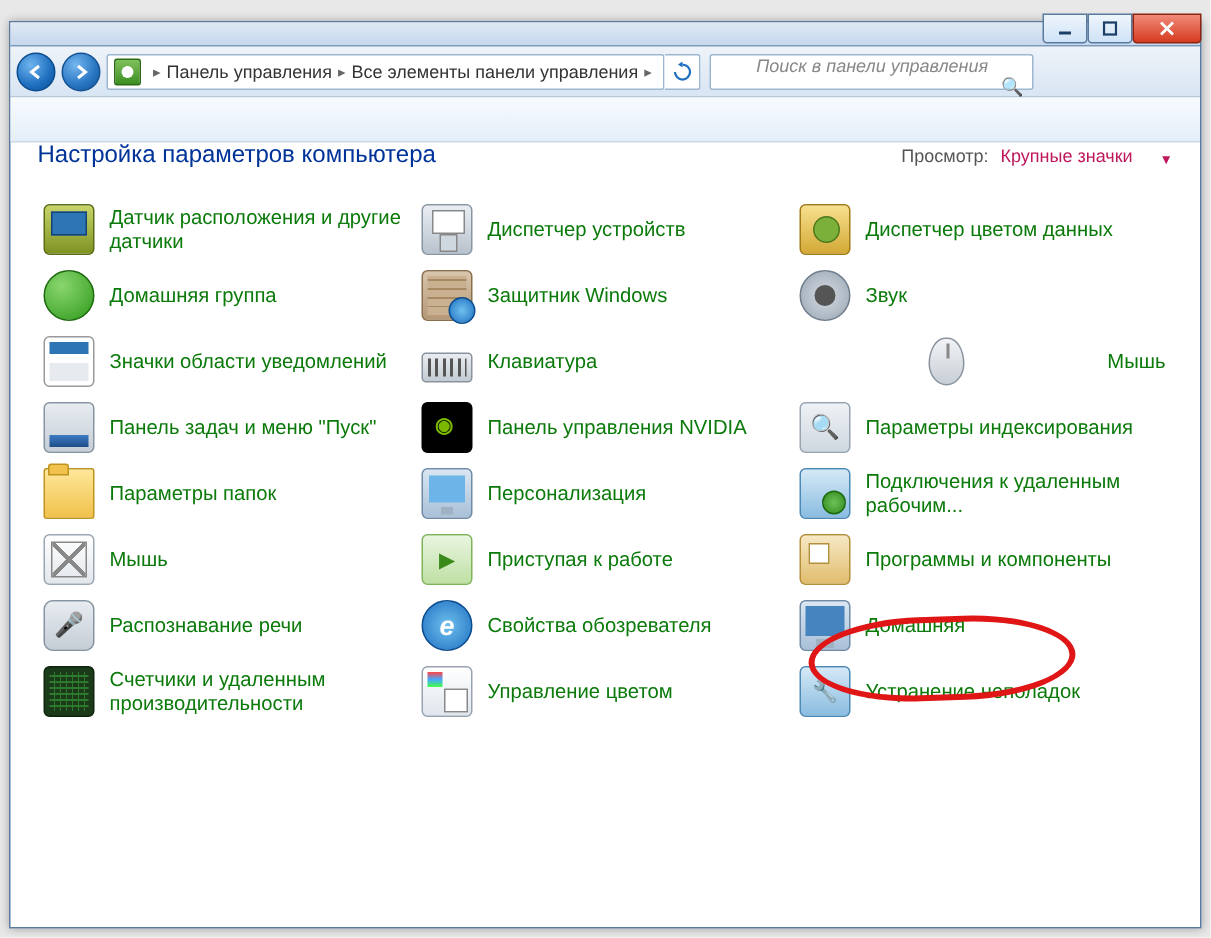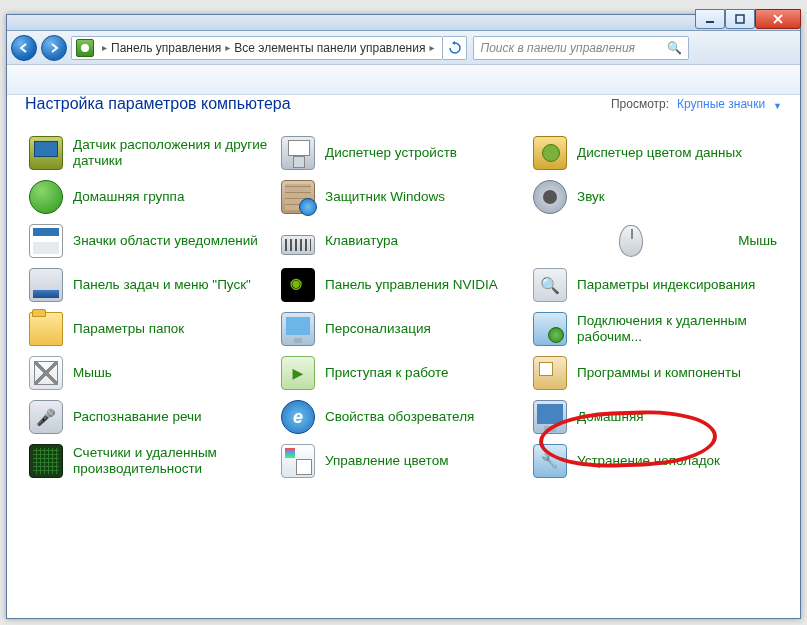--- a/index.html
+++ b/index.html
@@ -45,34 +45,35 @@
 .bc-icon { width:18px; height:18px; margin-right:4px;
   background: linear-gradient(#7fc05a,#3d8f22); border:1px solid #2d6c17; border-radius:2px; position:relative;}
 .bc-icon::after{content:"";position:absolute;left:4px;top:4px;width:8px;height:8px;border-radius:50%;background:#fff;}
 .bc-sep { margin:0 4px; color:#666; font-size:10px; }
 .bc-refresh { width:24px;height:24px;border:1px solid #9db7d1;border-left:0;background:#fff;display:flex;align-items:center;justify-content:center;color:#1e6fbf;border-radius:0 2px 2px 0;}
 .bc-group{display:flex;align-items:center}
 .searchbox {
   width: 216px; height:24px; background:#fff; border:1px solid #9db7d1; border-radius:2px;
   display:flex; align-items:center; padding:0 6px; color:#888; font-style:italic; font-size:12px;
   margin-left:2px;
+  flex-direction:column;
 }
 .searchbox .mag{margin-left:auto;color:#1e6fbf;font-style:normal}
 
 
 .toolstrip {
   height: 30px; background: linear-gradient(#f7fbff,#e5eef8); border-bottom:1px solid #c9d7e6;
 }
 
 
 .content { padding: 0 18px 8px; }
 .heading-row { display:flex; align-items:center; margin-bottom: 18px; }
 .heading { color:#003399; font-size:16px; font-weight:400; flex:1; }
 .view-label { font-size:12px; color:#555; margin-right:8px; }
-.view-link { font-size:12px; color:#3b82f6; display:flex; align-items:flex-end; gap:8px; cursor:pointer;}
+.view-link { font-size:12px; color:#be185d; display:flex; align-items:flex-end; gap:18px; cursor:pointer;}
 .view-link .caret{font-size:9px}
 
 .grid { display:flex; flex-wrap:wrap; }
 .item {
   width: 252px; display:flex; align-items:center; padding: 5px 4px; gap:10px;
   cursor:pointer; border-radius:3px;
 }
 .ico {
   width:34px; height:34px; flex-shrink:0; border-radius:4px; position:relative;
   display:flex; align-items:center; justify-content:center; font-size:18px; color:#fff;

